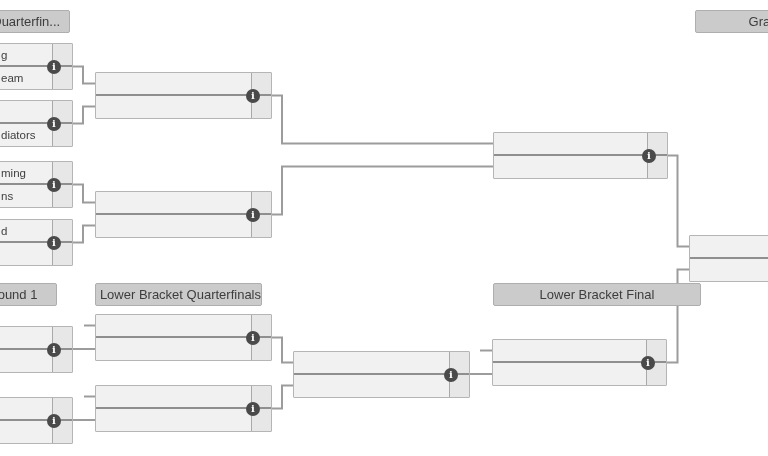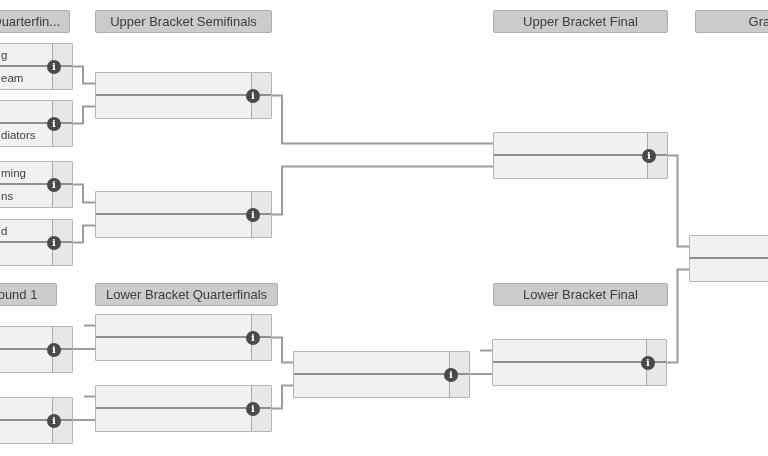--- a/index.html
+++ b/index.html
@@ -54,26 +54,24 @@
       <polyline points="73,349 95,349" fill="none" stroke="#9c9c9c" stroke-width="2"></polyline>
       <polyline points="73,420 95,420" fill="none" stroke="#9c9c9c" stroke-width="2"></polyline>
       <polyline points="272,337.5 282,337.5 282,362.5 293,362.5" fill="none" stroke="#9c9c9c" stroke-width="2"></polyline>
       <polyline points="272,408.5 282,408.5 282,385.5 293,385.5" fill="none" stroke="#9c9c9c" stroke-width="2"></polyline>
       <polyline points="470,374 492,374" fill="none" stroke="#9c9c9c" stroke-width="2"></polyline>
       <polyline points="84,325.5 95,325.5" fill="none" stroke="#9c9c9c" stroke-width="2"></polyline>
       <polyline points="84,396.5 95,396.5" fill="none" stroke="#9c9c9c" stroke-width="2"></polyline>
       <polyline points="480,350.5 492,350.5" fill="none" stroke="#9c9c9c" stroke-width="2"></polyline>
     </svg>
     <div class="hdr" style="left: -105px; top: 10px; width: 175px;">Upper Bracket Quarterfin...</div>
-    <div class="hdr" style="left: 95px; top: 10px; width: 177px;">Upper Bracket Semifinals</div>
-    <div class="hdr" style="left: 493px; top: 10px; width: 175px;">Upper Bracket Final</div>
     <div class="hdr" style="left: 695px; top: 10px; width: 175px;">Grand Final</div>
     <div class="hdr" style="left: -118px; top: 283px; width: 175px;">Lower Bracket Round 1</div>
-    <div class="hdr" style="left: 95px; top: 283px; width: 183px;">Lower Bracket Quarterfinals</div>
-    <div class="hdr" style="left: 493px; top: 283px; width: 175px;">Lower Bracket Final</div>
+    <div class="hdr" style="left: 95px; top: 283px; width: 167px; text-align: right;">Lower Bracket Quarterfinals</div>
+    <div class="hdr" style="left: 493px; top: 283px; width: 208px;">Lower Bracket Final</div>
     <div class="match" style="left: -110px; top: 43px; width: 183px;">
       <div class="scorecol"></div>
       <div class="slot top" style="padding-left: 110px;">g</div>
       <div class="score top"></div>
       <div class="slot bottom" style="padding-left: 110px;">eam</div>
       <div class="score bottom"></div>
       <div class="midline"></div>
       <div class="info" style="left: 156px; top: 15.5px;">i</div>
     </div>
     <div class="match" style="left: -110px; top: 100px; width: 183px;">

